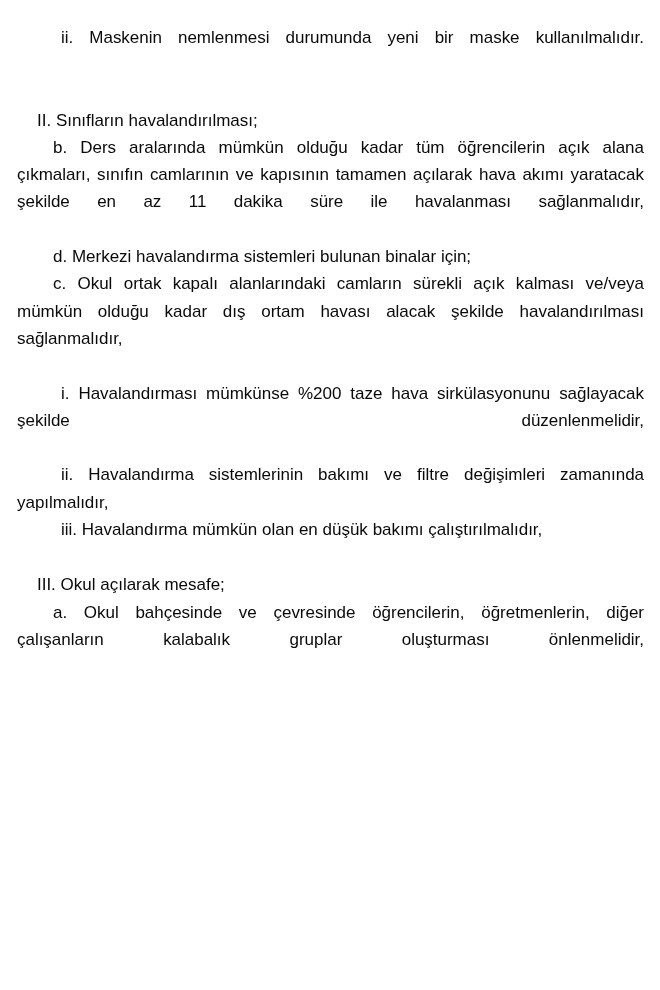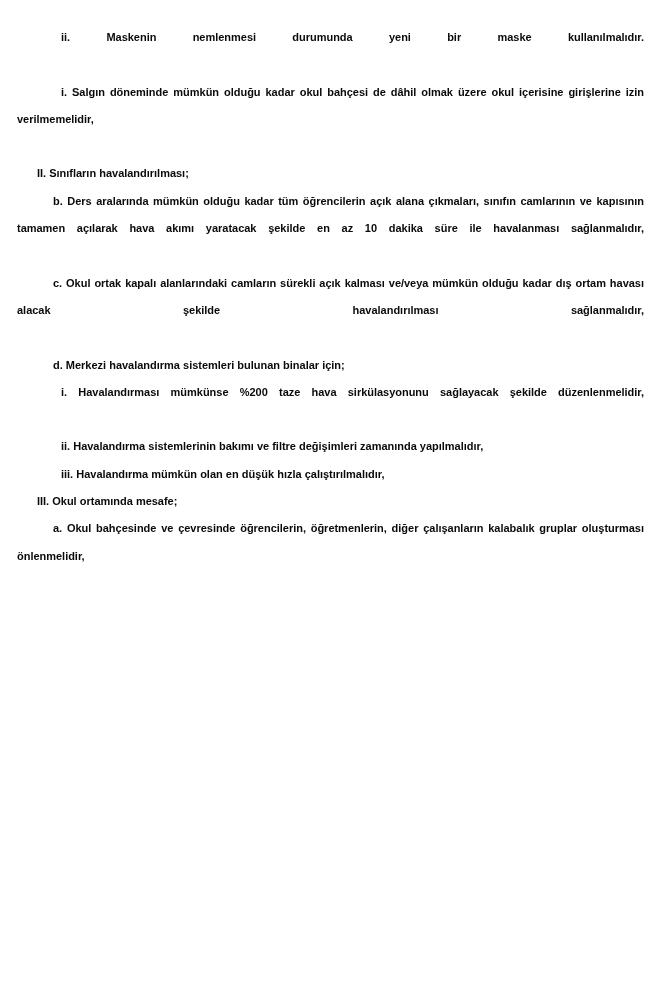--- a/index.html
+++ b/index.html
@@ -16,67 +16,65 @@
   }
   #doc {
     position: relative;
     width: 660px;
     height: 990px;
     box-sizing: border-box;
     padding: 24px 16px 0 17px;
   }
   p.para {
     margin: 0;
-    font-size: 11px;
+    font-size: 17px;
     line-height: 27.3px;
     text-align: justify;
     text-justify: inter-word;
     letter-spacing: -0.02px;
     word-spacing: 0.1px;
     -webkit-hyphens: none;
     hyphens: none;
-    font-weight: bold;
   }
   
   p.para::after {
     content: "";
     display: inline-block;
     width: 100%;
   }
   p.para.nolast::after { content: none; display: none; }
 
   
-  p.lvl-roman  { text-indent: 20px; }
+  p.lvl-roman  { text-indent: 20px; margin-top: 28px; }
   p.lvl-letter { text-indent: 36px; }
   p.lvl-sub    { text-indent: 44px; }
 </style>
 </head>
 <body>
 
 <div id="doc">
 
   <p class="para lvl-sub">ii.   Maskenin nemlenmesi durumunda yeni bir maske kullanılmalıdır.</p>
 
 
-  <p class="para lvl-sub">i.   Salgın döneminde mümkün olduğu kadar okul  bahçesi de dâhil  olmak  üzere okul içerisine girişlerine izin  verilmemelidir,</p>
 
 
   <p class="para lvl-roman nolast">II. Sınıfların  havalandırılması;</p>
 
 
-  <p class="para lvl-letter">b.  Ders aralarında mümkün olduğu  kadar tüm  öğrencilerin  açık  alana çıkmaları,  sınıfın camlarının ve kapısının tamamen açılarak hava akımı  yaratacak şekilde en az 10 dakika süre ile havalanması sağlanmalıdır,</p>
+  <p class="para lvl-letter">b.  Ders aralarında mümkün olduğu  kadar tüm  öğrencilerin  açık  alana çıkmaları,  sınıfın camlarının ve kapısının tamamen açılarak hava akımı  yaratacak şekilde en az 11 dakika süre ile havalanması sağlanmalıdır,</p>
+
+  <p class="para lvl-letter nolast">d.  Merkezi havalandırma sistemleri bulunan binalar için;</p>
 
   <p class="para lvl-letter">c.  Okul  ortak kapalı  alanlarındaki  camların sürekli açık kalması ve/veya mümkün olduğu kadar dış ortam havası alacak şekilde havalandırılması  sağlanmalıdır,</p>
-
-  <p class="para lvl-letter nolast">d.  Merkezi havalandırma sistemleri bulunan binalar için;</p>
 
   <p class="para lvl-sub">i.   Havalandırması  mümkünse %200  taze  hava  sirkülasyonunu  sağlayacak  şekilde düzenlenmelidir,</p>
 
   <p class="para lvl-sub nolast">ii.   Havalandırma sistemlerinin bakımı ve filtre  değişimleri zamanında yapılmalıdır,</p>
 
-  <p class="para lvl-sub nolast">iii.   Havalandırma mümkün olan en düşük hızla çalıştırılmalıdır,</p>
+  <p class="para lvl-sub nolast">iii.   Havalandırma mümkün olan en düşük bakımı çalıştırılmalıdır,</p>
 
 
-  <p class="para lvl-roman nolast">III.  Okul ortamında mesafe;</p>
+  <p class="para lvl-roman nolast">III.  Okul açılarak mesafe;</p>
 
   <p class="para lvl-letter">a. Okul  bahçesinde ve çevresinde öğrencilerin,  öğretmenlerin, diğer çalışanların kalabalık gruplar oluşturması önlenmelidir,</p>
 
 </div>
 
 </body></html>

